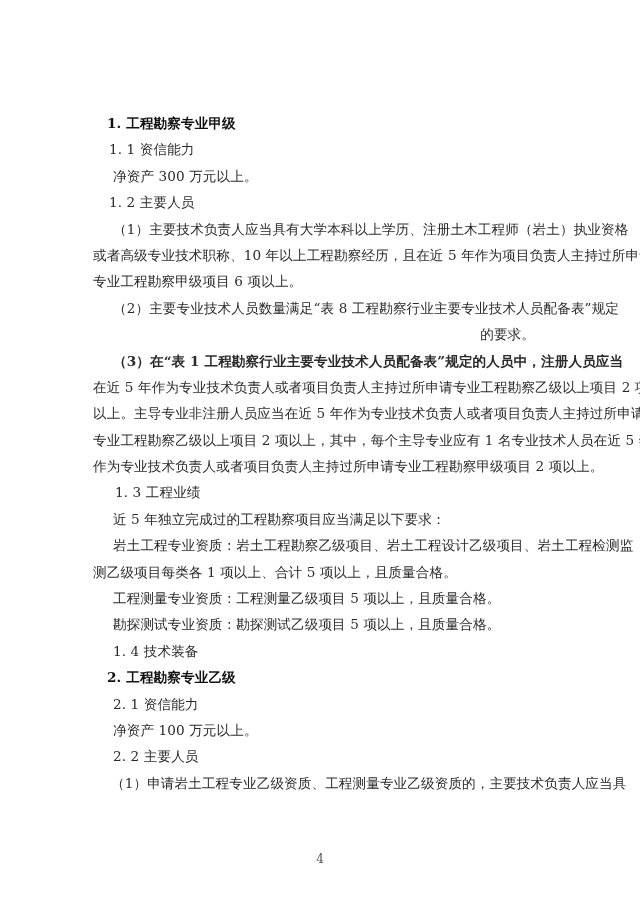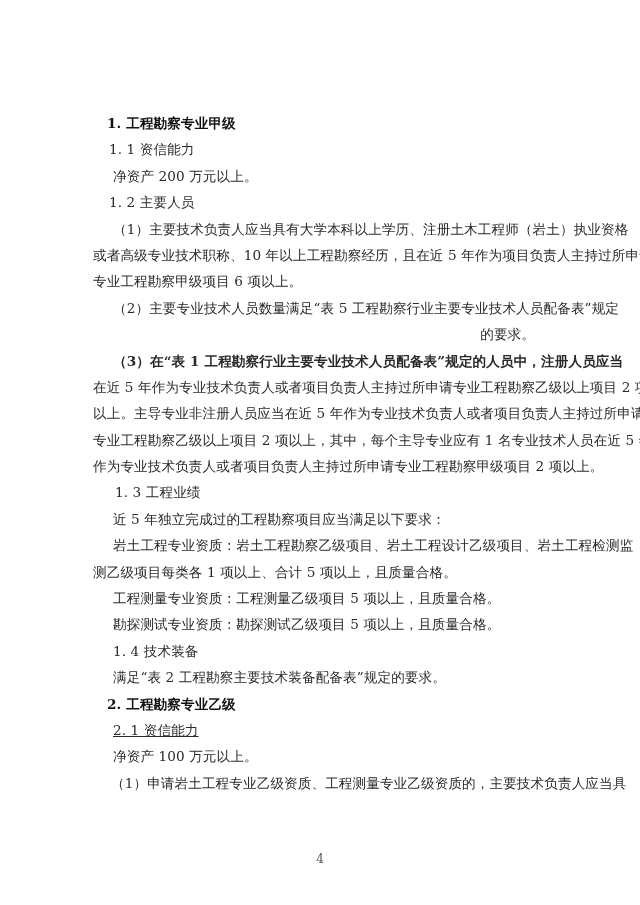--- a/index.html
+++ b/index.html
@@ -14,39 +14,39 @@
   .first { padding-left: 8px; }
   .page-number { position: absolute; left: 0; width: 640px; top: 852px; text-align: center; font-size: 12px; color: #555; }
 </style>
 </head>
 <body>
 
 <div class="page">
   <div class="content">
     <div class="line h1">1. 工程勘察专业甲级</div>
     <div class="line sub">1. 1 资信能力</div>
-    <div class="line para">净资产 200 万元以上。</div>
+    <div class="line para">净资产 300 万元以上。</div>
     <div class="line sub">1. 2 主要人员</div>
     <div class="line first" style="margin-left:-8px;padding-left:14px;">（1）主要技术负责人应当具有大学本科以上学历、注册土木工程师（岩土）执业资格</div>
     <div class="line" style="margin-left:-14px;">或者高级专业技术职称、10 年以上工程勘察经历，且在近 5 年作为项目负责人主持过所申请</div>
     <div class="line" style="margin-left:-14px;">专业工程勘察甲级项目 6 项以上。</div>
-    <div class="line first" style="margin-left:-8px;padding-left:14px;">（2）主要专业技术人员数量满足“表 5  工程勘察行业主要专业技术人员配备表”规定</div>
+    <div class="line first" style="margin-left:-8px;padding-left:14px;">（2）主要专业技术人员数量满足“表 8  工程勘察行业主要专业技术人员配备表”规定</div>
     <div class="line" style="margin-left:-14px;text-align:right;">的要求。</div>
     <div class="line first" style="margin-left:-8px;padding-left:14px;font-weight:bold;">（3）在“表 1  工程勘察行业主要专业技术人员配备表”规定的人员中，注册人员应当</div>
     <div class="line" style="margin-left:-14px;">在近 5 年作为专业技术负责人或者项目负责人主持过所申请专业工程勘察乙级以上项目 2 项</div>
     <div class="line" style="margin-left:-14px;text-align:right;">以上。主导专业非注册人员应当在近 5 年作为专业技术负责人或者项目负责人主持过所申请</div>
     <div class="line" style="margin-left:-14px;">专业工程勘察乙级以上项目 2 项以上，其中，每个主导专业应有 1 名专业技术人员在近 5 年</div>
     <div class="line" style="margin-left:-14px;">作为专业技术负责人或者项目负责人主持过所申请专业工程勘察甲级项目 2 项以上。</div>
     <div class="line sub" style="padding-left:8px;">1. 3 工程业绩</div>
     <div class="line para">近 5 年独立完成过的工程勘察项目应当满足以下要求：</div>
     <div class="line para">岩土工程专业资质：岩土工程勘察乙级项目、岩土工程设计乙级项目、岩土工程检测监</div>
     <div class="line" style="margin-left:-14px;">测乙级项目每类各 1 项以上、合计 5 项以上，且质量合格。</div>
     <div class="line para">工程测量专业资质：工程测量乙级项目 5 项以上，且质量合格。</div>
     <div class="line para">勘探测试专业资质：勘探测试乙级项目 5 项以上，且质量合格。</div>
     <div class="line sub" style="padding-left:6px;">1. 4 技术装备</div>
-    <div class="line para">满足“表 2  工程勘察主要技术装备配备表”规定的要求。</div>
     <div class="line h1">2. 工程勘察专业乙级</div>
-    <div class="line sub" style="padding-left:6px;text-decoration:underline;">2. 1 资信能力</div>
+    <div class="line sub" style="padding-left:6px;">2. 1 资信能力</div>
     <div class="line para">净资产 100 万元以上。</div>
+    <div class="line sub" style="padding-left:6px;">2. 2 主要人员</div>
     <div class="line" style="padding-left:4px;">（1）申请岩土工程专业乙级资质、工程测量专业乙级资质的，主要技术负责人应当具</div>
   </div>
   <div class="page-number">4</div>
 </div>
 
 </body></html>

